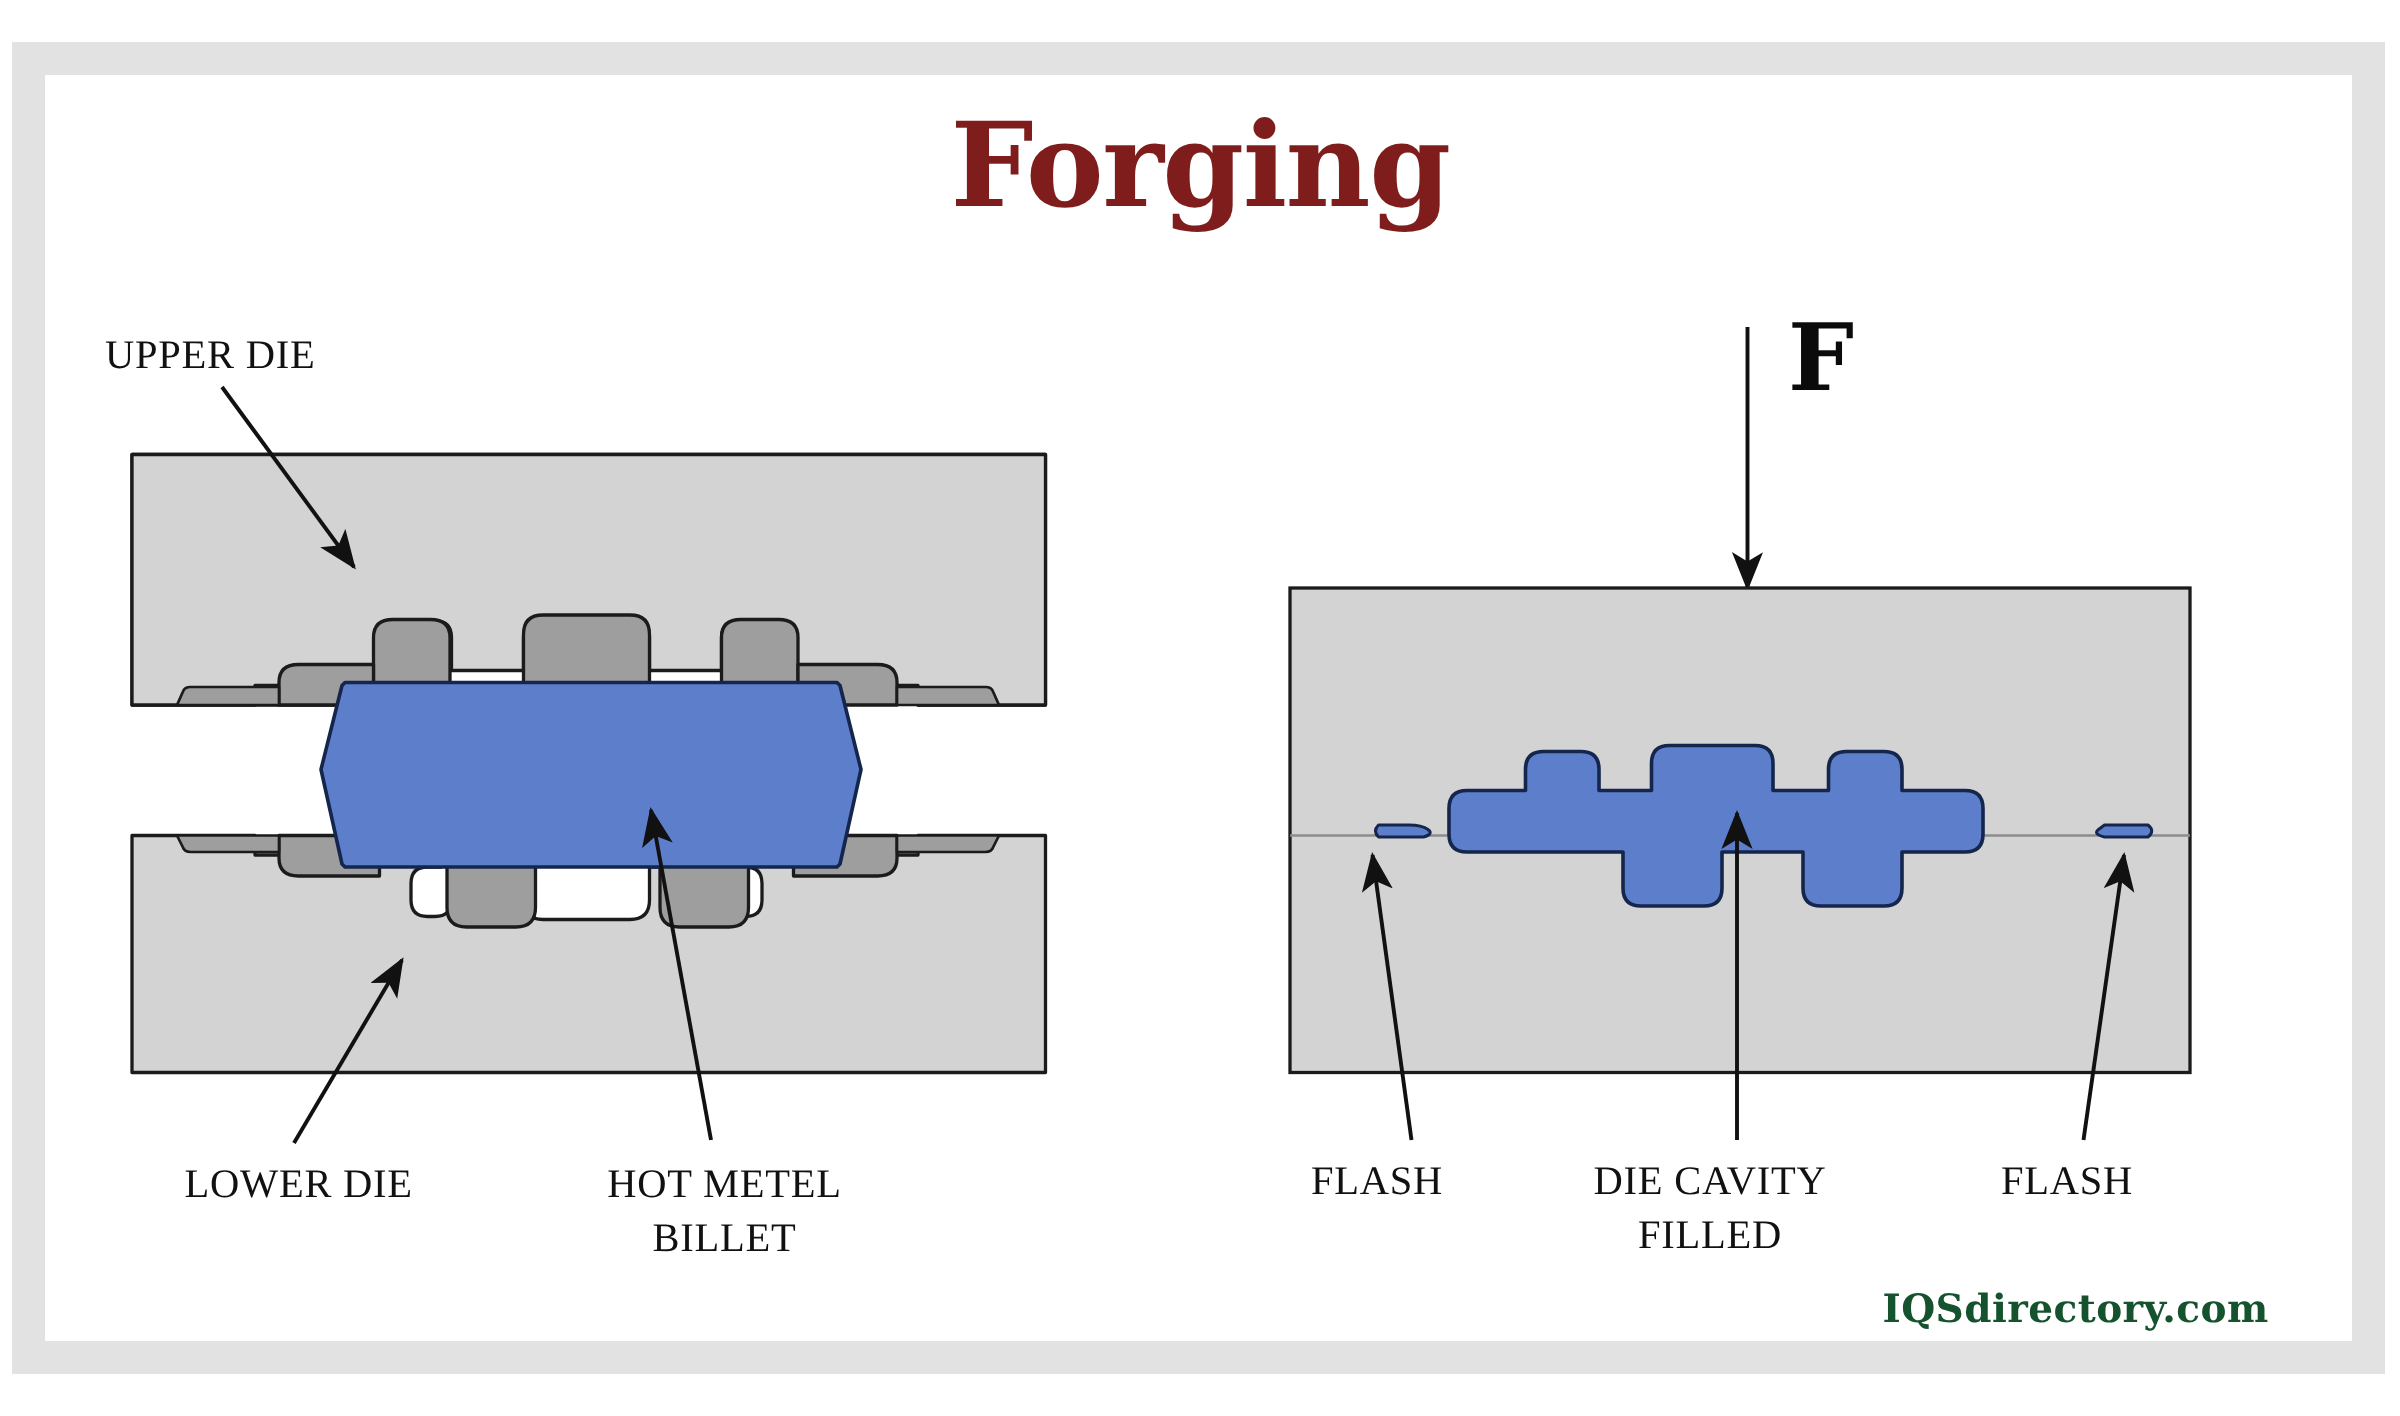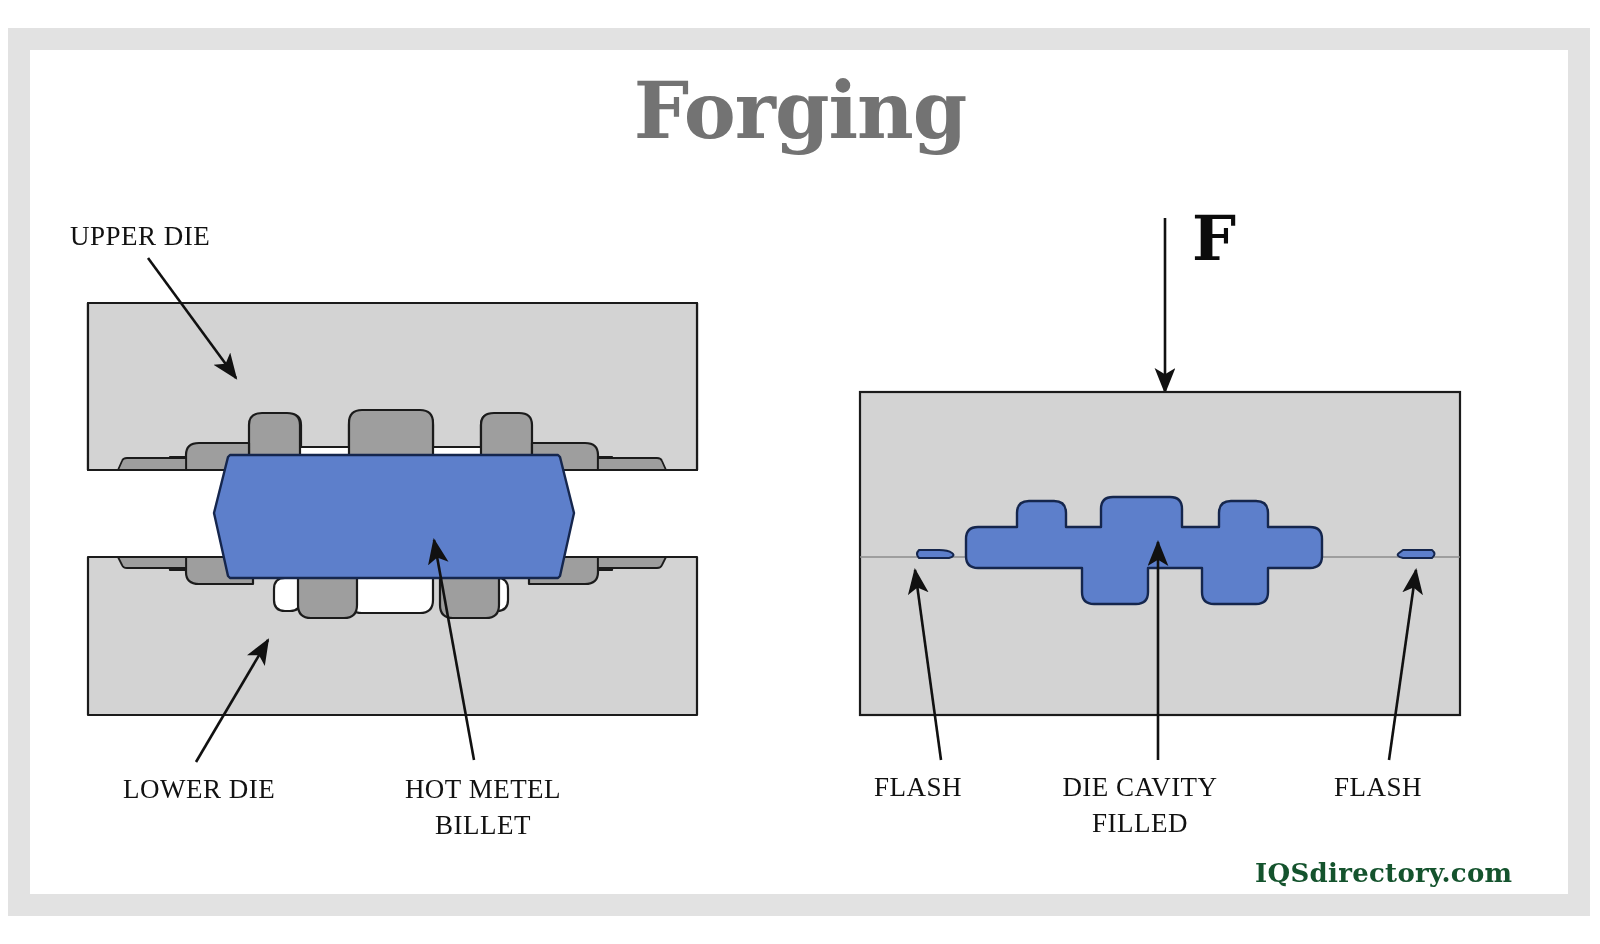--- a/index.html
+++ b/index.html
@@ -37,21 +37,21 @@
   #title {
     position: absolute;
     left: 0;
     top: 72px;
     width: 1600px;
     text-align: center;
     font-family: "DejaVu Serif", "Liberation Serif", serif;
     font-weight: bold;
     font-size: 78px;
     letter-spacing: -1px;
-    color: #737373;
+    color: #7f1d1d;
     line-height: 1;
   }
   
   #stage {
     position: absolute;
     left: 0;
     top: 0;
     width: 1600px;
     height: 944px;
   }

